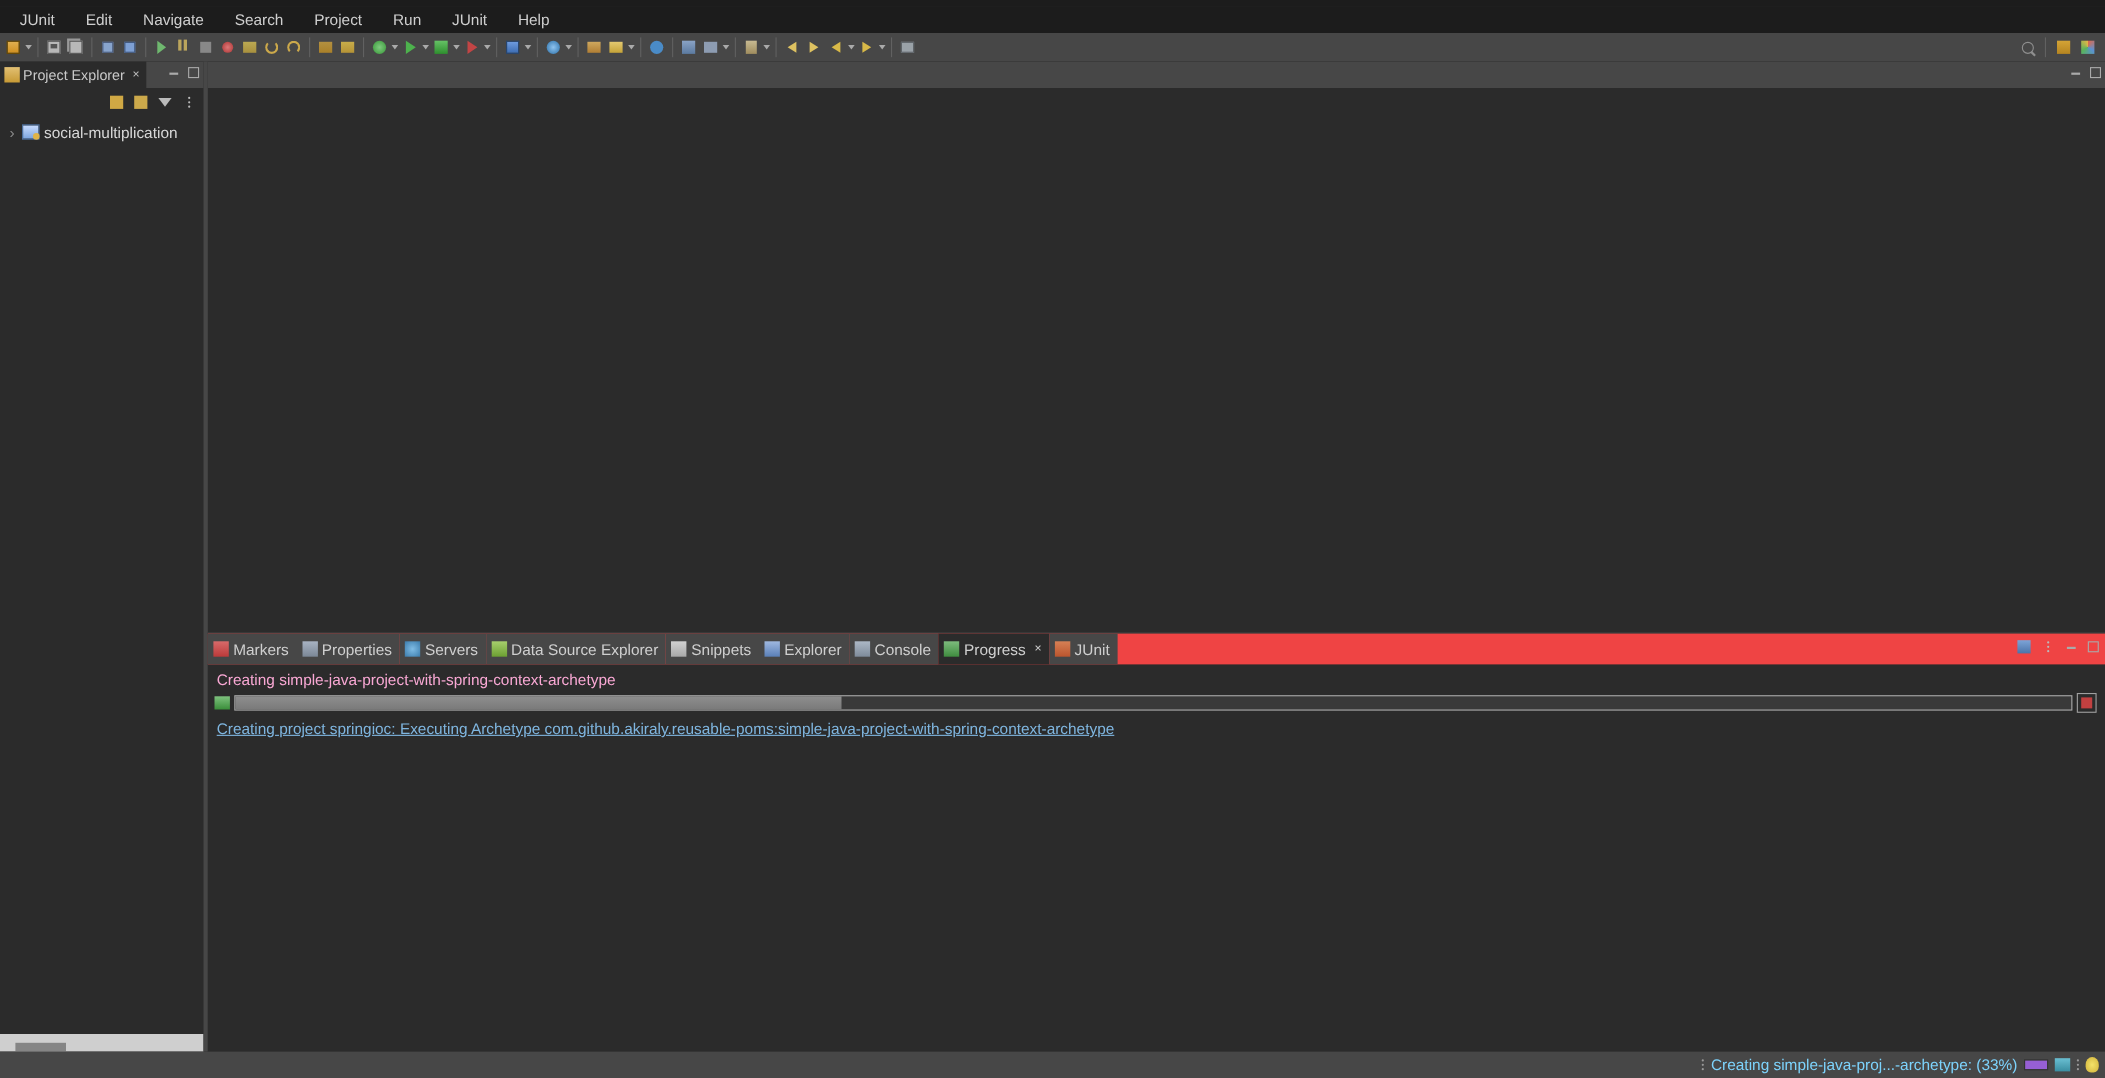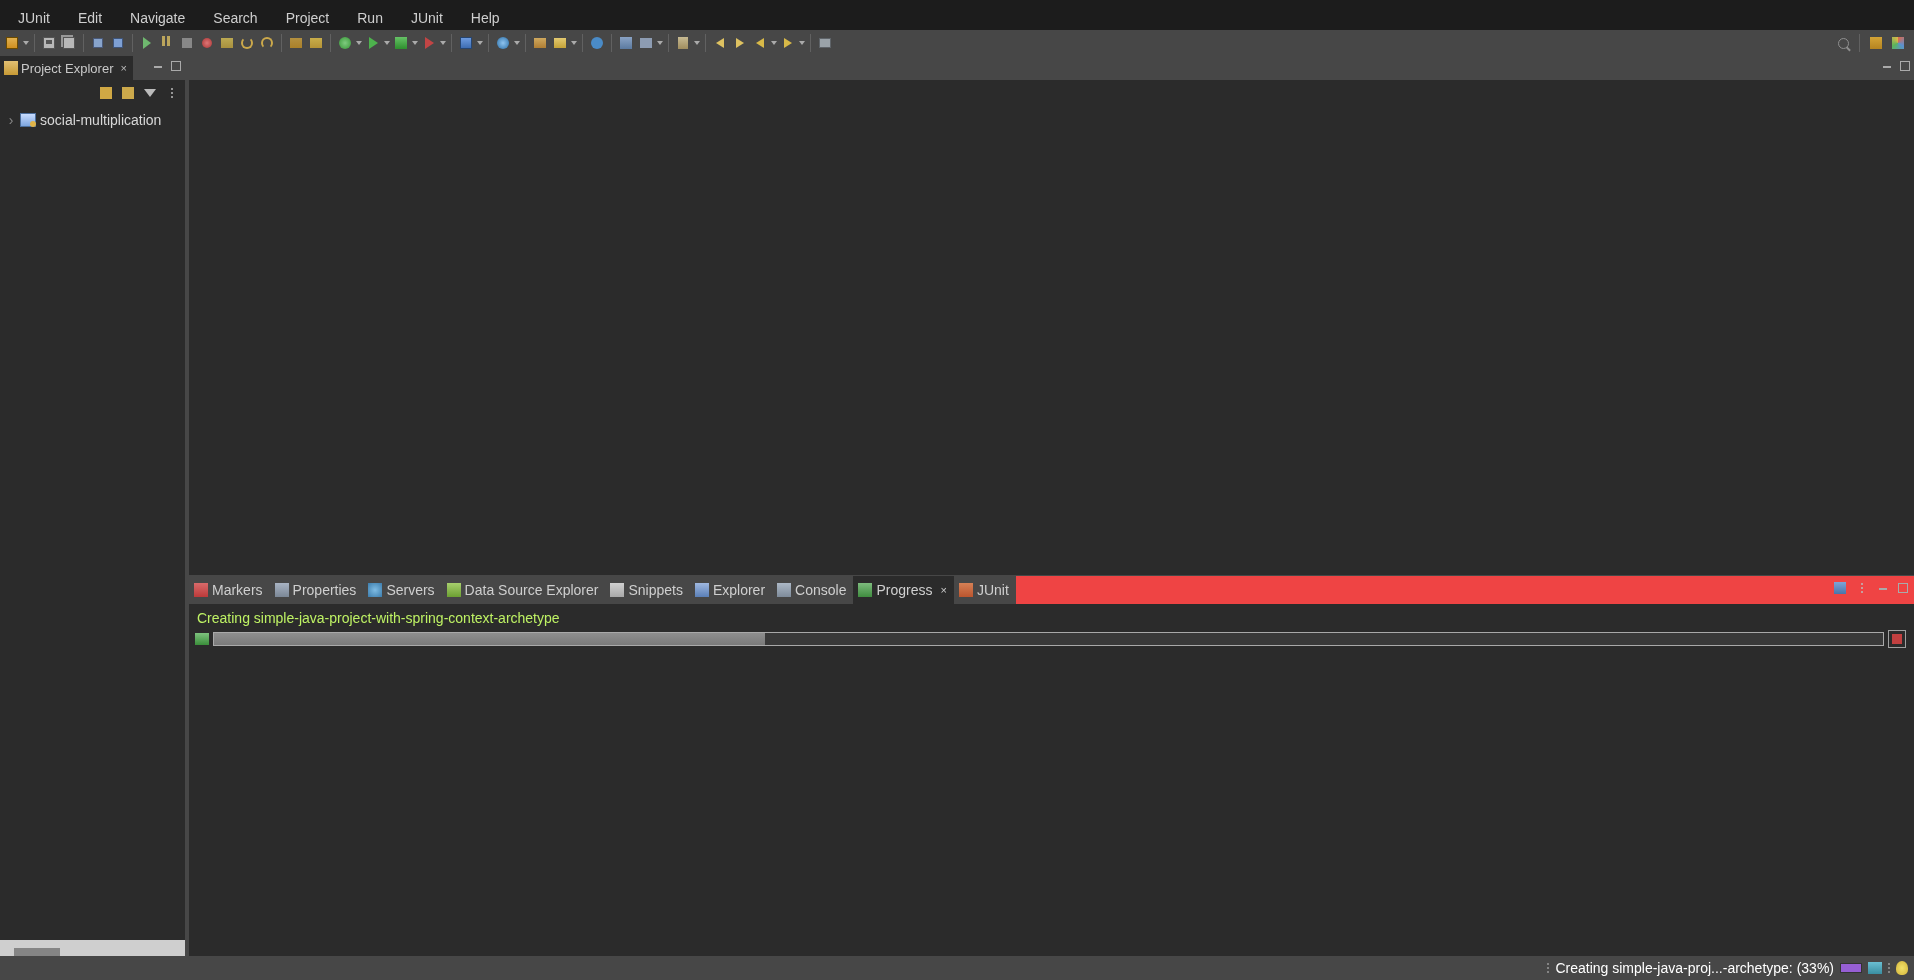--- a/index.html
+++ b/index.html
@@ -196,21 +196,21 @@
   .bt-right{
     position:absolute; right:4px; top:4px; display:flex; gap:6px; align-items:center;
   }
   .btr-btn{width:16px;height:16px;display:flex;align-items:center;justify-content:center;}
   .ico-remove-fin{width:12px;height:12px;background:linear-gradient(#7da4d7,#4b74aa);}
 
   .progress-body{
     flex:1; overflow:auto; padding:4px 8px 4px 4px;
     background:#2b2b2b;
   }
-  .progress-title{ color:#bef264; font-size:14px; padding:2px 0 4px 4px;}
+  .progress-title{ color:#f9a8d4; font-size:14px; padding:2px 0 4px 4px;}
   .progress-row{ display:flex; align-items:center; gap:4px; padding-left:2px;}
   .row-ico{width:14px;height:12px;background:linear-gradient(#7ec27e,#3a8e3a);}
   .prog-bar-outer{
     flex:1; height:14px; border:1px solid #a9a9a9;
     background:#393939; position:relative;
   }
   .prog-bar-inner{ height:100%; background:linear-gradient(#8e8e8e,#7a7a7a); width:33%;}
   .stop-box{
     width:18px;height:18px; border:1px solid #a0a0a0; display:flex;align-items:center;justify-content:center;
   }
@@ -218,21 +218,21 @@
   .subtask-link{
     margin:6px 0 0 4px;
     color:#7fb6e0;
     text-decoration:underline;
     font-size:14px;
     cursor:default;
   }
 
   
   .status-bar{
-    height:24px; background:#474747; color:#ffffff;
+    height:24px; background:#474747; color:#7dd3fc;
     display:flex; align-items:center; justify-content:flex-end;
     padding:0 6px; font-size:14px;
     gap:8px;
   }
   .status-seg{display:flex;align-items:center;gap:6px;}
   .dot-grip{display:flex;flex-direction:column;gap:2px;}
   .dot-grip span{width:2px;height:2px;background:#999;border-radius:50%;}
   .status-prog-ico{width:22px;height:10px;background:linear-gradient(90deg,#965fd4 0 100%);border:1px solid #333;}
   .cmt{width:14px;height:12px;background:linear-gradient(#6abfd2,#3a8ea1);}
   .bulb{width:12px;height:14px;background:radial-gradient(#f3e26a,#d2b33a);border-radius:50% 50% 40% 40%;}
@@ -558,20 +558,21 @@
         <div class="progress-title">Creating simple-java-project-with-spring-context-archetype</div>
         <div class="progress-row">
           <span class="row-ico"></span>
           <div class="prog-bar-outer">
             <div class="prog-bar-inner" id="prog-inner" style="width: 33%;"></div>
           </div>
           <div class="stop-box">
             <div class="stop-sq"></div>
           </div>
         </div>
+        <div class="subtask-link">Creating project springioc: Executing Archetype com.github.akiraly.reusable-poms:simple-java-project-with-spring-context-archetype</div>
       </div>
     </div>
   </div>
 </div>
 
 <div class="status-bar">
   <div class="status-seg">
     <div class="dot-grip">
         <span></span>
         <span></span>

